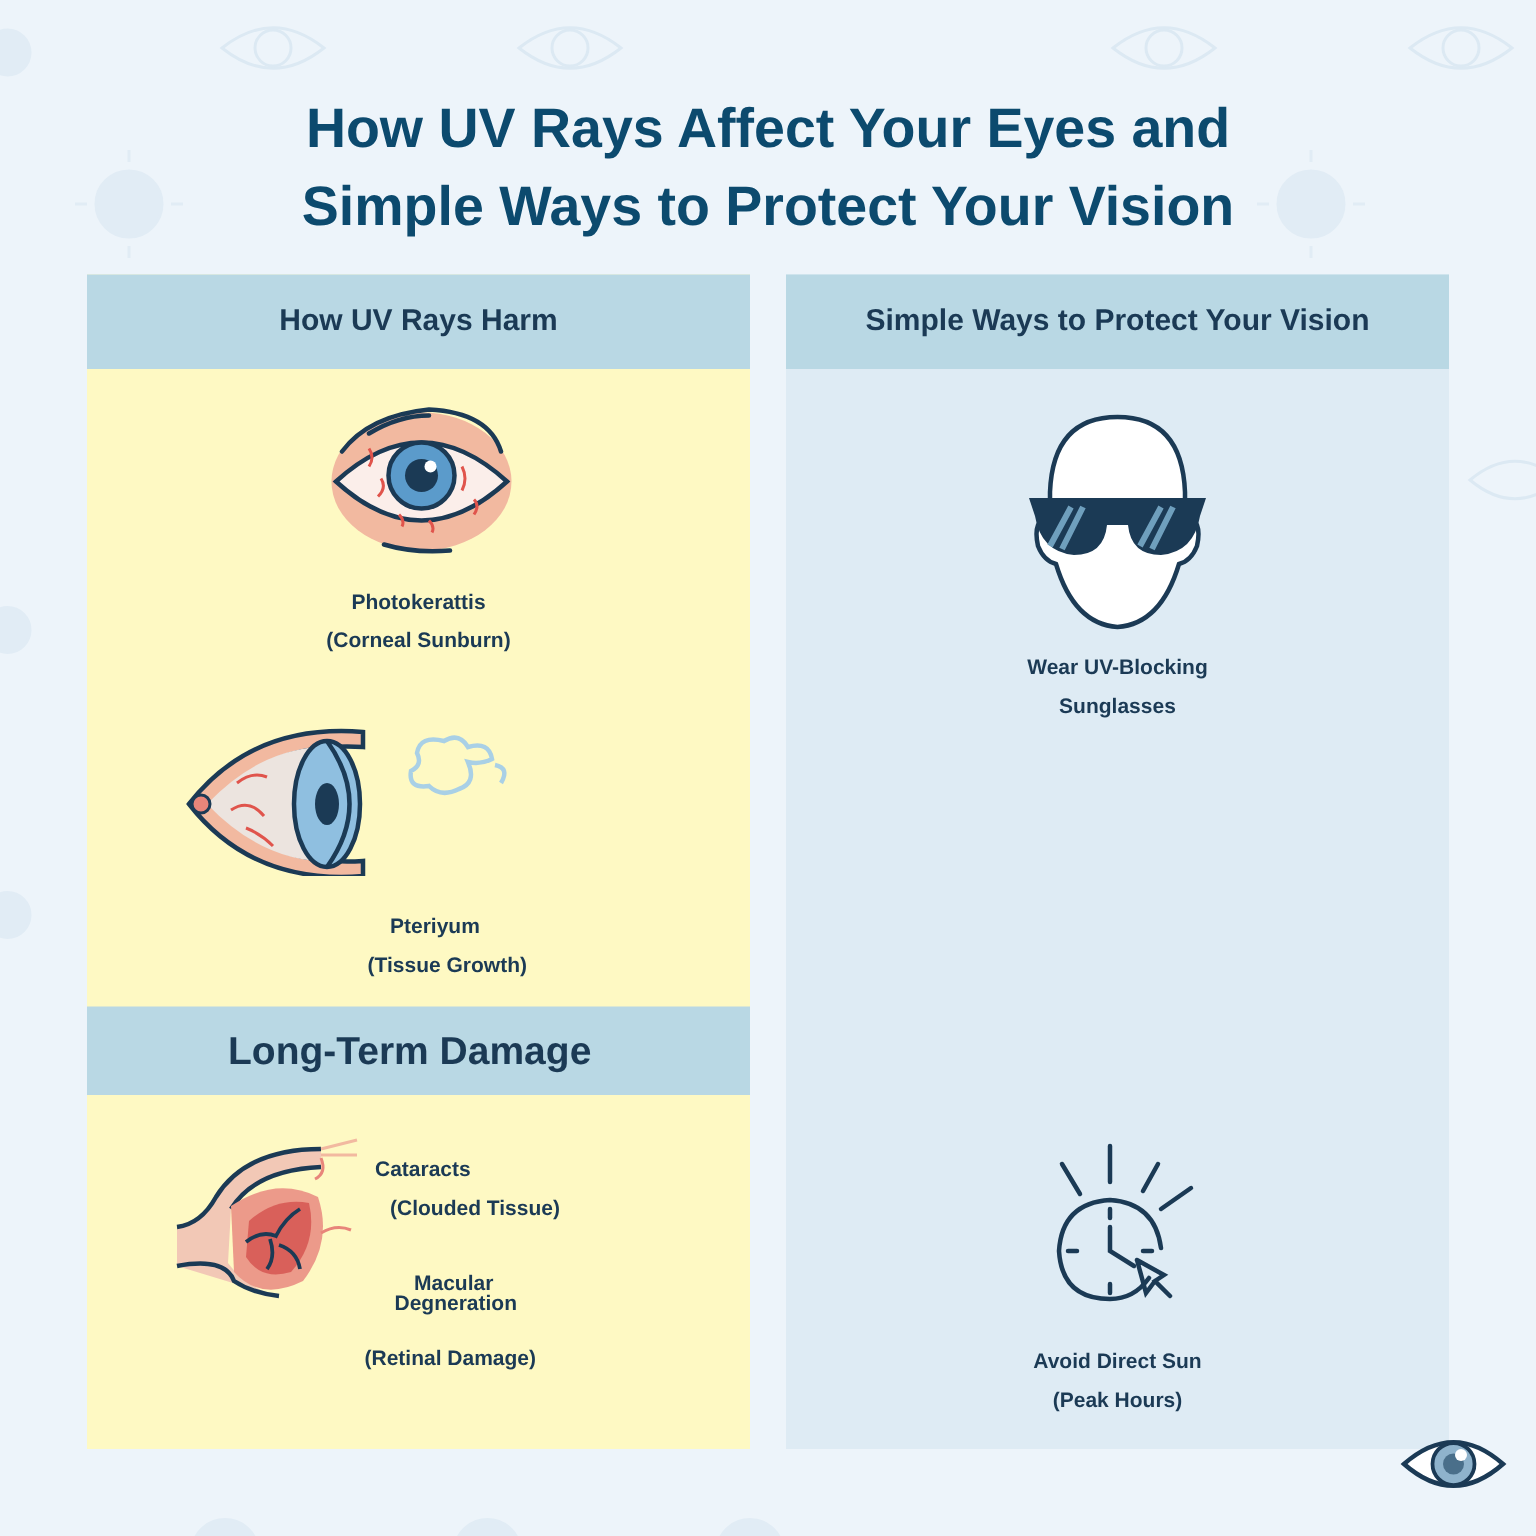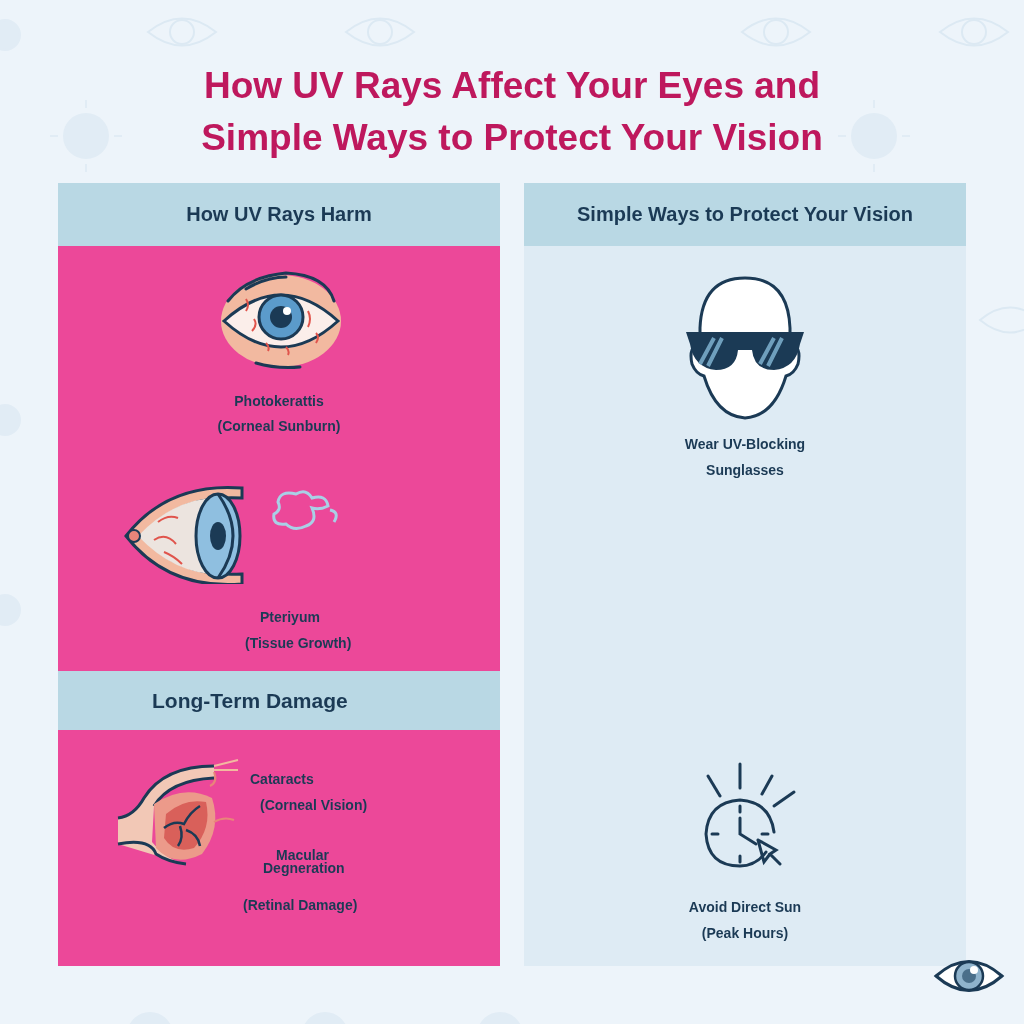--- a/index.html
+++ b/index.html
@@ -7,31 +7,31 @@
   body {
     background: #edf4fa;
     font-family: "Liberation Sans", sans-serif;
     color: #1b3a55;
     position: relative;
   }
   .bg-pattern { position: absolute; inset: 0; z-index: 0; }
   .title {
     position: absolute; top: 60px; left: 0; width: 1024px;
     text-align: center; font-weight: bold; font-size: 37px; line-height: 52px;
-    color: #be185d; z-index: 2;
+    color: #0c4a6e; z-index: 2;
   }
   .panel { position: absolute; z-index: 2; }
-  .panel-left { left: 58px; top: 183px; width: 442px; height: 783px; background: #ec4899; }
+  .panel-left { left: 58px; top: 183px; width: 442px; height: 783px; background: #fef9c3; }
   .panel-right { left: 524px; top: 183px; width: 442px; height: 783px; background: #deebf4; }
   .panel-header {
     position: absolute; left: 0; width: 100%; height: 63px;
     background: #b9d8e4; display: flex; align-items: center; justify-content: center;
     font-weight: bold; font-size: 20px; color: #1b3a55;
   }
-  .panel-header.big { font-size: 21px; }
+  .panel-header.big { font-size: 26px; }
   .item { position: absolute; left: 0; width: 100%; }
   .label { position: absolute; font-weight: bold; font-size: 14px; line-height: 26px; color: #1b3a55; white-space: nowrap; }
   .label.center { left: 0; width: 100%; text-align: center; }
   svg { display: block; }
   .corner-logo { position: absolute; left: 933px; top: 953px; z-index: 3; }
 </style>
 </head>
 <body>
 
 <svg class="bg-pattern" width="1024" height="1024" viewBox="0 0 1024 1024">
@@ -140,21 +140,21 @@
     <svg style="position:absolute; left:56px; top:28px;" width="130" height="110" viewBox="0 0 130 110">
       <path d="M4 60 Q20 56 30 40 Q50 10 100 8 L100 20 Q56 22 40 48 L38 84 Q50 100 70 106 L4 86Z" fill="#f2c8b6"></path>
       <path d="M4 60 Q20 58 30 40 Q50 8 100 8 M40 48 Q56 22 100 20 M4 86 Q36 80 42 96 Q54 104 72 106" stroke="#1b3a55" stroke-width="3" fill="none"></path>
       <path d="M100 8 L124 2 M100 12 L124 12" stroke="#f2b9a0" stroke-width="2"></path>
       <path d="M40 46 Q70 26 98 40 Q108 70 88 96 Q60 110 42 90Z" fill="#ec9a8a"></path>
       <path d="M52 56 Q70 40 92 44 Q98 70 80 90 Q60 96 50 80Z" fill="#d9605a"></path>
       <path d="M50 70 Q60 62 70 66 Q76 54 86 48 M66 68 Q70 80 64 88 M72 72 Q84 76 86 88" stroke="#1b3a55" stroke-width="2.5" fill="none"></path>
       <path d="M96 28 Q104 24 100 14 M100 64 Q110 58 120 62" stroke="#e8857a" stroke-width="2" fill="none"></path>
     </svg>
     <div class="label" style="left:192px; top:36px;">Cataracts</div>
-    <div class="label" style="left:202px; top:62px;">(Corneal Vision)</div>
+    <div class="label" style="left:202px; top:62px;">(Clouded Tissue)</div>
     <div class="label" style="left:218px; top:112px;">Macular</div>
     <div class="label" style="left:205px; top:125px;">Degneration</div>
     <div class="label" style="left:185px; top:162px;">(Retinal Damage)</div>
   </div>
 </div>
 
 <div class="panel panel-right">
   <div class="panel-header" style="top:0;">Simple Ways to Protect Your Vision</div>
 
   <div class="item" style="top:63px; height:250px;text-decoration:underline;">

